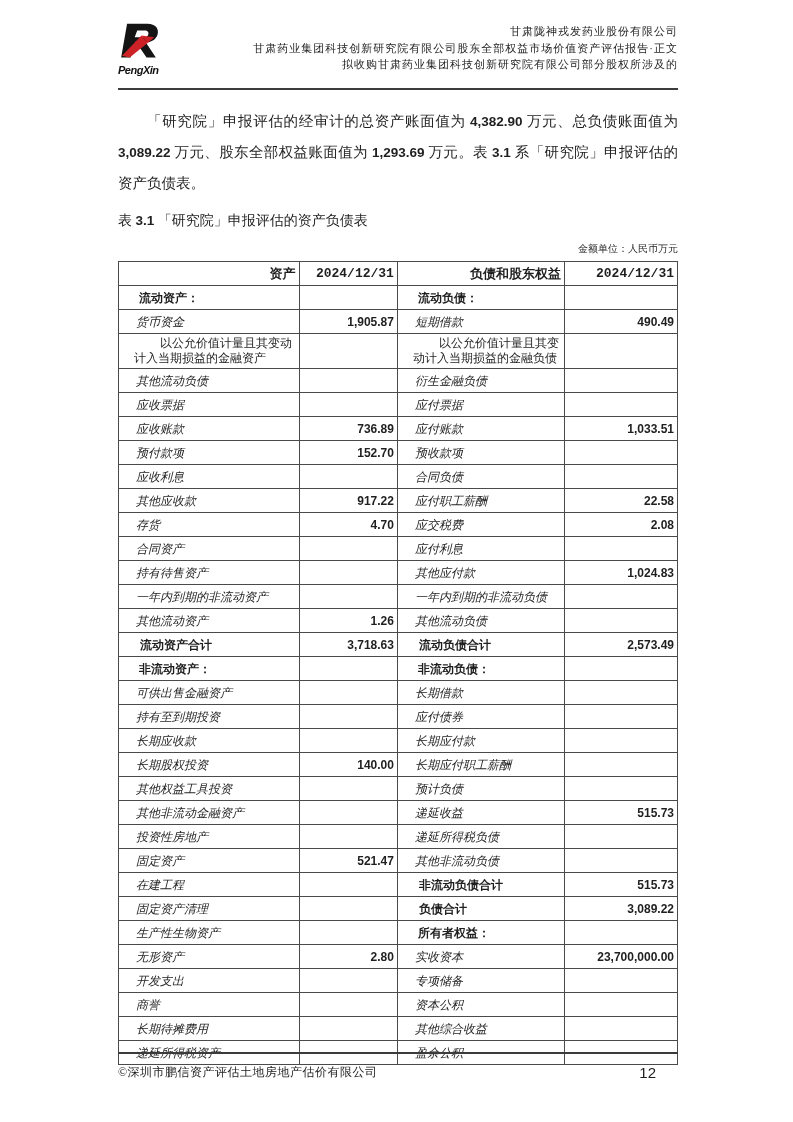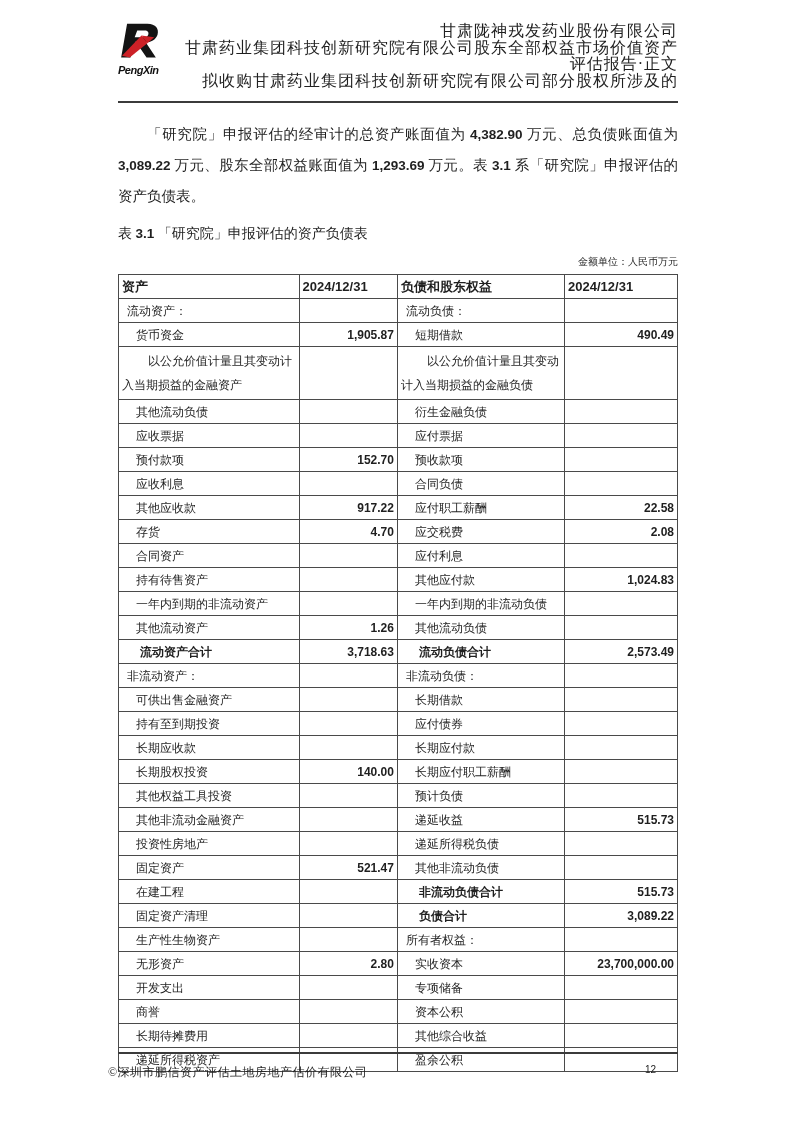--- a/index.html
+++ b/index.html
@@ -18,21 +18,21 @@
   
   .hdr { display: flex; justify-content: space-between; align-items: flex-start; }
   .logo-block { width: 64px; padding-top: 2px; }
   .logo-mark { display: block; }
   .logo-text {
     font-family: "Liberation Sans", sans-serif;
     font-style: italic; font-weight: bold;
     font-size: 11px; letter-spacing: -0.5px;
     color: #111; margin-top: -2px;
   }
-  .hdr-lines { text-align: right; font-size: 16px; line-height: 16.5px; letter-spacing: 1px; padding-top: 3px; }
+  .hdr-lines { text-align: right; font-size: 11px; line-height: 16.5px; letter-spacing: 1px; padding-top: 3px; }
   .hdr-rule { border: none; border-top: 2.5px solid #3b3b3b; margin-top: 12px; }
 
   
   .intro {
     margin-top: 16px;
     font-size: 14.5px; line-height: 31px;
     text-align: justify; text-indent: 2em;
   }
   .numb { font-family: "Liberation Sans", sans-serif; font-weight: bold; font-size: 13.5px; }
 
@@ -45,34 +45,34 @@
   table.bs col.c2 { width: 17.6%; }
   table.bs col.c3 { width: 29.9%; }
   table.bs col.c4 { width: 20.2%; }
   table.bs th, table.bs td {
     border: 1px solid #4a4a4a;
     font-size: 12px; line-height: 16px;
     height: 24px; padding: 2px 3px;
     vertical-align: middle;
     overflow: hidden;
   }
-  table.bs th { text-align: left; font-weight: bold; font-size: 13px; }
-  th.num-h { font-family: Liberation Sans, sans-serif; font-size: 12.5px; }
+  table.bs th { text-align: right; font-weight: bold; font-size: 13px; }
+  th.num-h { font-family: Liberation Mono, monospace; font-size: 12.5px; }
   td.val { text-align: right; font-family: "Liberation Sans", sans-serif; font-weight: 600; font-size: 12px; padding-right: 3px; }
-  td.lbl.s-section { padding-left: 8px; }
-  td.lbl.s-item { padding-left: 17px; }
-  td.lbl.s-wrap { padding-left: 3px; text-indent: 26px; line-height: 24px; }
+  td.lbl.s-section { padding-left: 20px; font-weight: bold; }
+  td.lbl.s-item { padding-left: 17px; font-style: italic; }
+  td.lbl.s-wrap { padding-left: 15px; text-indent: 26px; line-height: 15px; }
   td.lbl.s-subtotal { padding-left: 21px; font-weight: bold; }
   td.val.v-bold { font-weight: bold; margin-top: 28px; }
 
   
   .ftr-rule { position: absolute; left: 118px; right: 115px; top: 1052px; border: none; border-top: 2px solid #3b3b3b; }
-  .ftr { position: absolute; left: 108px; right: 115px; top: 1064px; display: flex; justify-content: space-between; align-items: flex-start; text-align: right; }
+  .ftr { position: absolute; left: 118px; right: 115px; top: 1064px; display: flex; justify-content: space-between; align-items: flex-start; text-align: right; }
   .ftr-copy { font-size: 12px; letter-spacing: 0.5px; }
-  .ftr-page { font-family: "Liberation Sans", sans-serif; font-size: 10px; margin-right: 22px; }
+  .ftr-page { font-family: "Liberation Sans", sans-serif; font-size: 15px; margin-right: 22px; }
 </style>
 </head>
 <body>
 
 <div class="page">
   <div class="content">
 
     <div class="hdr">
       <div class="logo-block">
         <svg class="logo-mark" width="52" height="44" viewBox="0 0 60 52">
@@ -137,20 +137,26 @@
             <td class="lbl s-item">衍生金融负债</td>
             <td class="val"></td>
           </tr>
           <tr>
             <td class="lbl s-item">应收票据</td>
             <td class="val"></td>
             <td class="lbl s-item">应付票据</td>
             <td class="val"></td>
           </tr>
           <tr>
+            <td class="lbl s-item">应收账款</td>
+            <td class="val">736.89</td>
+            <td class="lbl s-item">应付账款</td>
+            <td class="val">1,033.51</td>
+          </tr>
+          <tr>
             <td class="lbl s-item">预付款项</td>
             <td class="val">152.70</td>
             <td class="lbl s-item">预收款项</td>
             <td class="val"></td>
           </tr>
           <tr>
             <td class="lbl s-item">应收利息</td>
             <td class="val"></td>
             <td class="lbl s-item">合同负债</td>
             <td class="val"></td>

